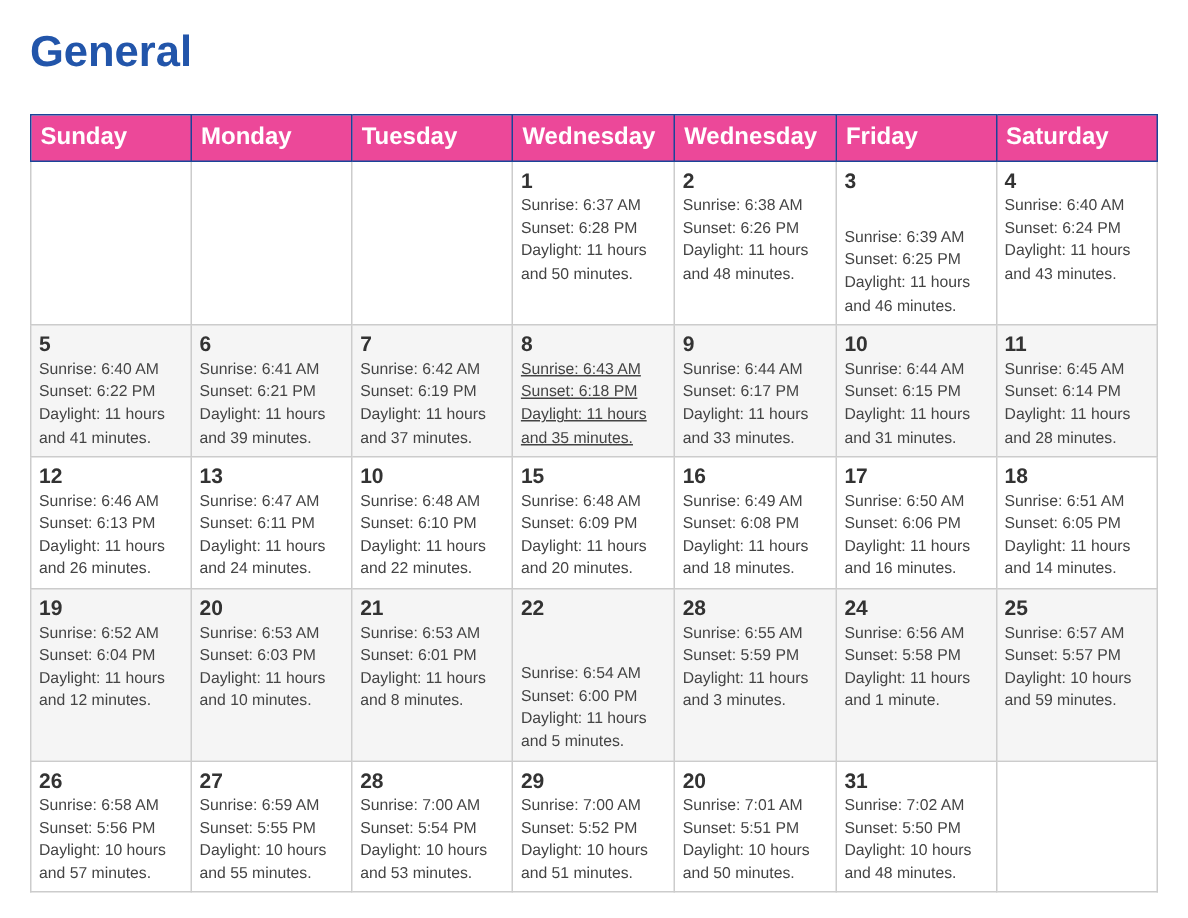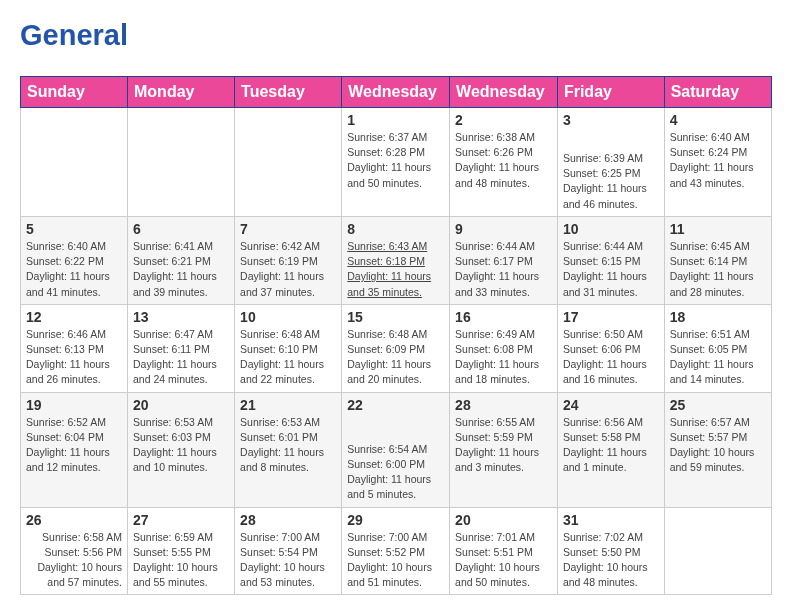--- a/index.html
+++ b/index.html
@@ -286,21 +286,21 @@
           <div class="day-num">25</div>
           <div class="day-info" style="white-space: pre-line;">Sunrise: 6:57 AM
 Sunset: 5:57 PM
 Daylight: 10 hours
 and 59 minutes.</div>
         </td>
       </tr>
       <tr>
         <td>
           <div class="day-num">26</div>
-          <div class="day-info" style="white-space: pre-line; text-align: right;">Sunrise: 6:58 AM
+          <div class="day-info" style="white-space: pre-line;">Sunrise: 6:58 AM
 Sunset: 5:56 PM
 Daylight: 10 hours
 and 57 minutes.</div>
         </td>
         <td>
           <div class="day-num">27</div>
           <div class="day-info" style="white-space: pre-line;">Sunrise: 6:59 AM
 Sunset: 5:55 PM
 Daylight: 10 hours
 and 55 minutes.</div>

